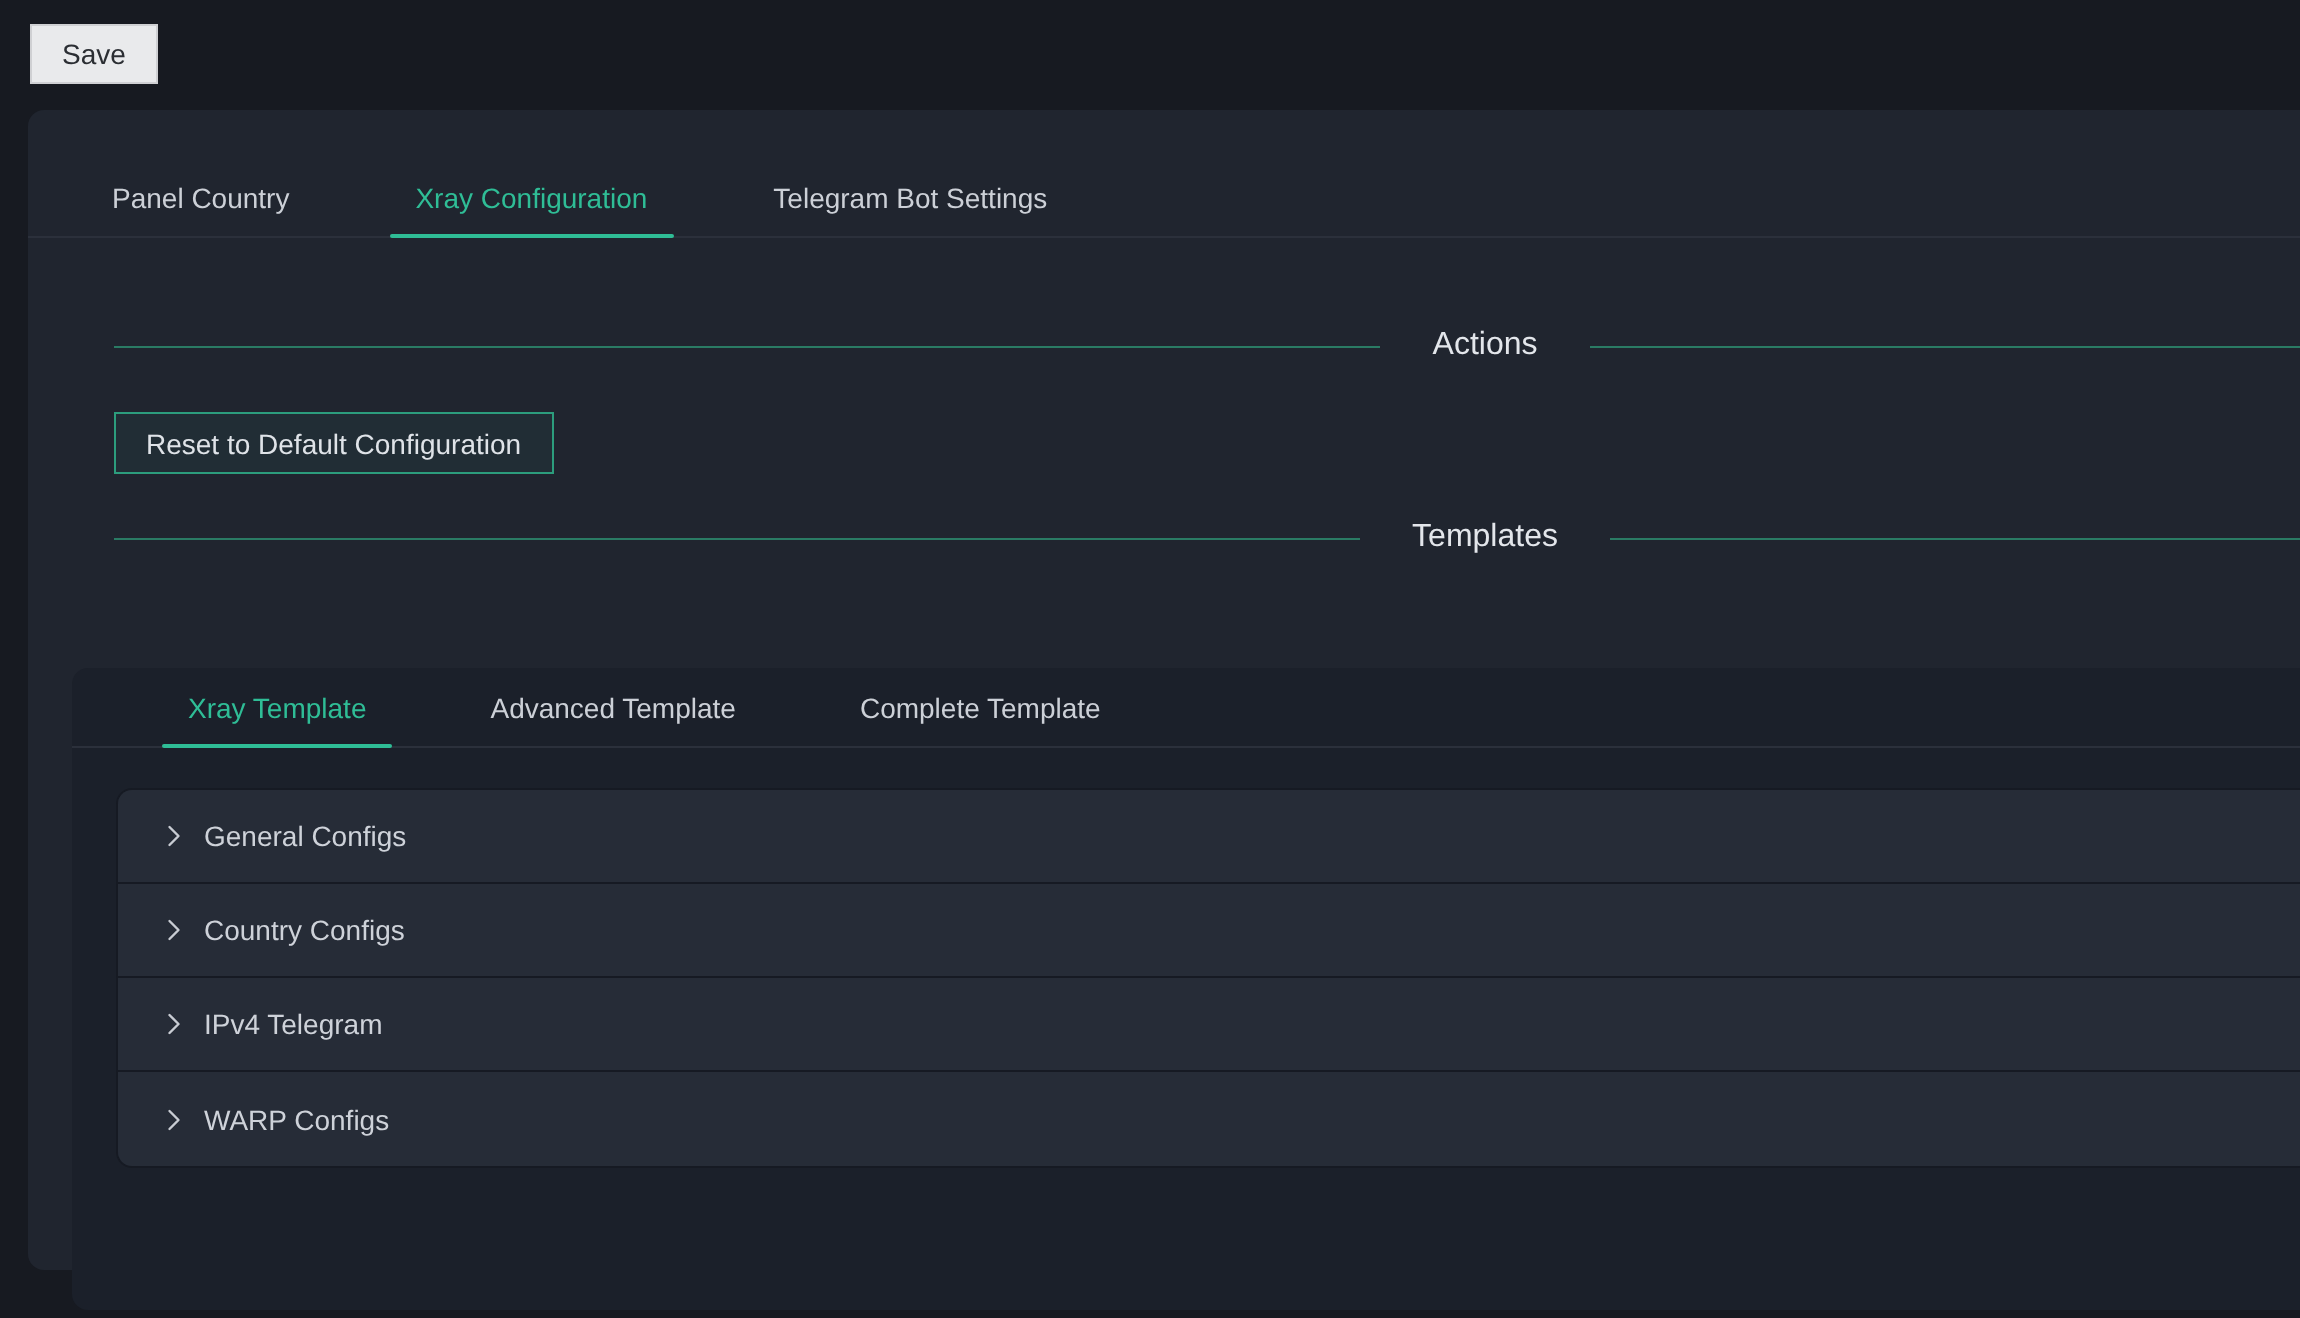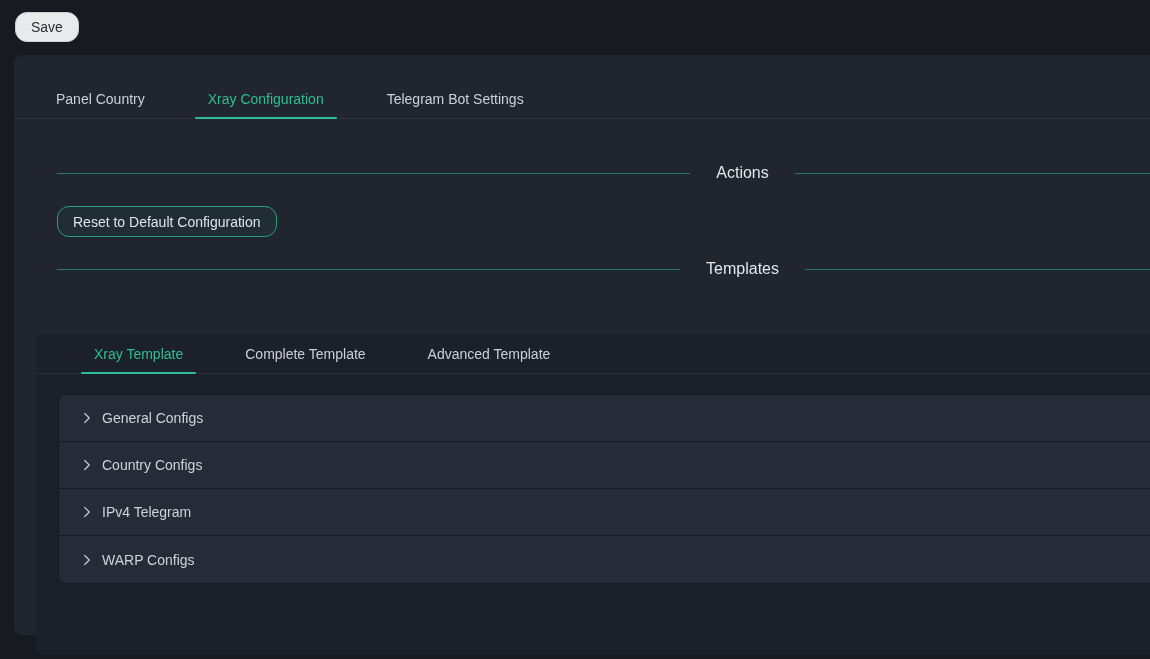--- a/index.html
+++ b/index.html
@@ -13,21 +13,21 @@
   }
 
   
   .topbar {
     position: absolute; left: 0; top: 0; width: 100%; height: 55px;
     background: #171a21;
     display: flex; align-items: flex-start; gap: 11px;
     padding: 12px 0 0 15px;
   }
   .btn {
-    height: 30px; border-radius: 12px; font-size: 14px;
+    height: 30px; border-radius: 0; font-size: 14px;
     padding: 0 15px; cursor: pointer;
     font-family: "Liberation Sans", sans-serif;
     display: inline-flex; align-items: center; justify-content: center;
   }
   .btn-save {
     background: #e9eaec; color: #2b2e33; border: 1px solid #cfd0d3;
   }
   .btn-restart {
     background: transparent; color: #e04a4d; border: 1px solid #e04a4d;
   }
@@ -67,21 +67,21 @@
   .divider .divider-title {
     padding: 0 26px; font-size: 16px; color: #e3e6eb; white-space: nowrap;
   }
   .divider.templates { margin-top: 21px; }
 
   
   .btn-reset {
     margin: 22px 0 0 43px;
     height: 31px; padding: 0 15px;
     background: rgba(47,189,150,0.06);
-    border: 1px solid #2c9d7d; border-radius: 12px;
+    border: 1px solid #2c9d7d; border-radius: 0;
     color: #dfe3e8; font-size: 14px; cursor: pointer;
     font-family: "Liberation Sans", sans-serif;
   }
 
   
   .inner-card {
     margin: 16px 22px 0 22px;
     width: 1413px; height: 321px;
     background: #1b202a;
     border-radius: 8px;
@@ -133,22 +133,22 @@
   <div class="divider templates">
     <span class="line"></span>
     <span class="divider-title">Templates</span>
     <span class="line"></span>
   </div>
 
   <div class="inner-card">
 
     <div class="tabs">
       <div class="tab active">Xray Template</div>
+      <div class="tab">Advanced Template</div>
       <div class="tab">Complete Template</div>
-      <div class="tab">Advanced Template</div>
     </div>
 
     <div class="collapse">
 
       <div class="collapse-row">
         <span class="chev">
           <svg width="12" height="12" viewBox="0 0 16 16">
               <path d="M5 2 L11 8 L5 14" fill="none" stroke="#c8ccd3" stroke-width="1.6" stroke-linecap="round" stroke-linejoin="round"></path>
             </svg>
         </span>

